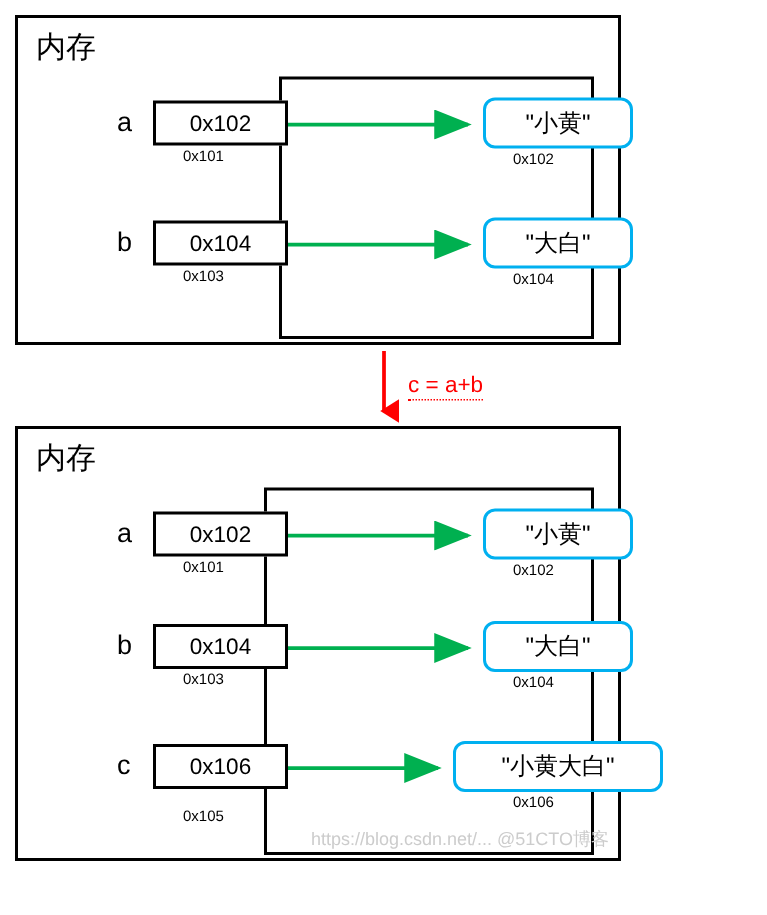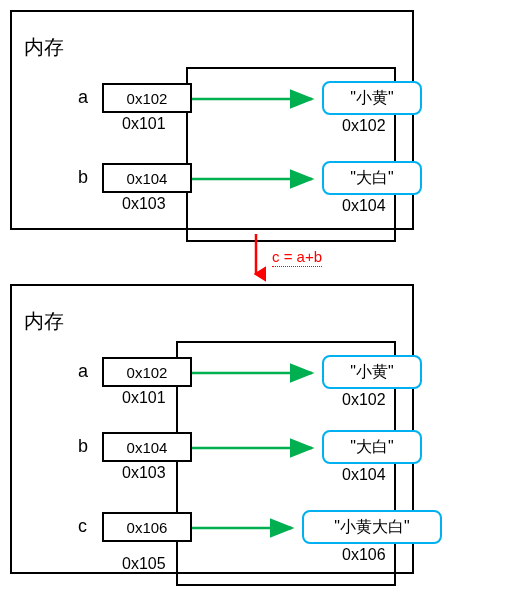--- a/index.html
+++ b/index.html
@@ -6,21 +6,21 @@
   body {
     margin: 0;
     padding: 10px;
     font-family: "Microsoft YaHei", Arial, sans-serif;
     background: #fff;
     width: 511px;
   }
   .memory-panel {
     border: 2px solid #000;
     width: 404px;
-    padding: 22px 10px 10px 10px;
+    padding: 6px 10px 10px 10px;
     position: relative;
     margin-bottom: 8px;
     background: #fff;
   }
   .panel-title {
     font-size: 20px;
     margin: 0 0 4px 2px;
   }
   .inner-area {
     position: relative;
@@ -42,21 +42,21 @@
     width: 90px;
     height: 30px;
     display: flex;
     align-items: center;
     justify-content: center;
     font-size: 15px;
     background: #fff;
   }
   .addr-label {
     position: absolute;
-    font-size: 16px;
+    font-size: 10px;
   }
   .val-box {
     position: absolute;
     border: 2px solid #00b0f0;
     border-radius: 8px;
     height: 34px;
     display: flex;
     align-items: center;
     justify-content: center;
     font-size: 16px;
@@ -192,13 +192,14 @@
     <span class="addr-label" style="left:320px; top:207px;">0x106</span>
     <svg class="arrow-wrap" style="left:170px; top:179px;" width="110" height="20">
       <defs>
           <marker id="ah5" markerWidth="10" markerHeight="8" refX="9" refY="4" orient="auto">
             <polygon points="0 0, 10 4, 0 8" fill="#00b050"></polygon>
           </marker>
         </defs>
       <line x1="0" y1="10" x2="100" y2="10" stroke="#00b050" stroke-width="2.5" marker-end="url(#ah5)"></line>
     </svg>
   </div>
+  <span class="watermark">https://blog.csdn.net/... @51CTO博客</span>
 </div>
 
 </body></html>

